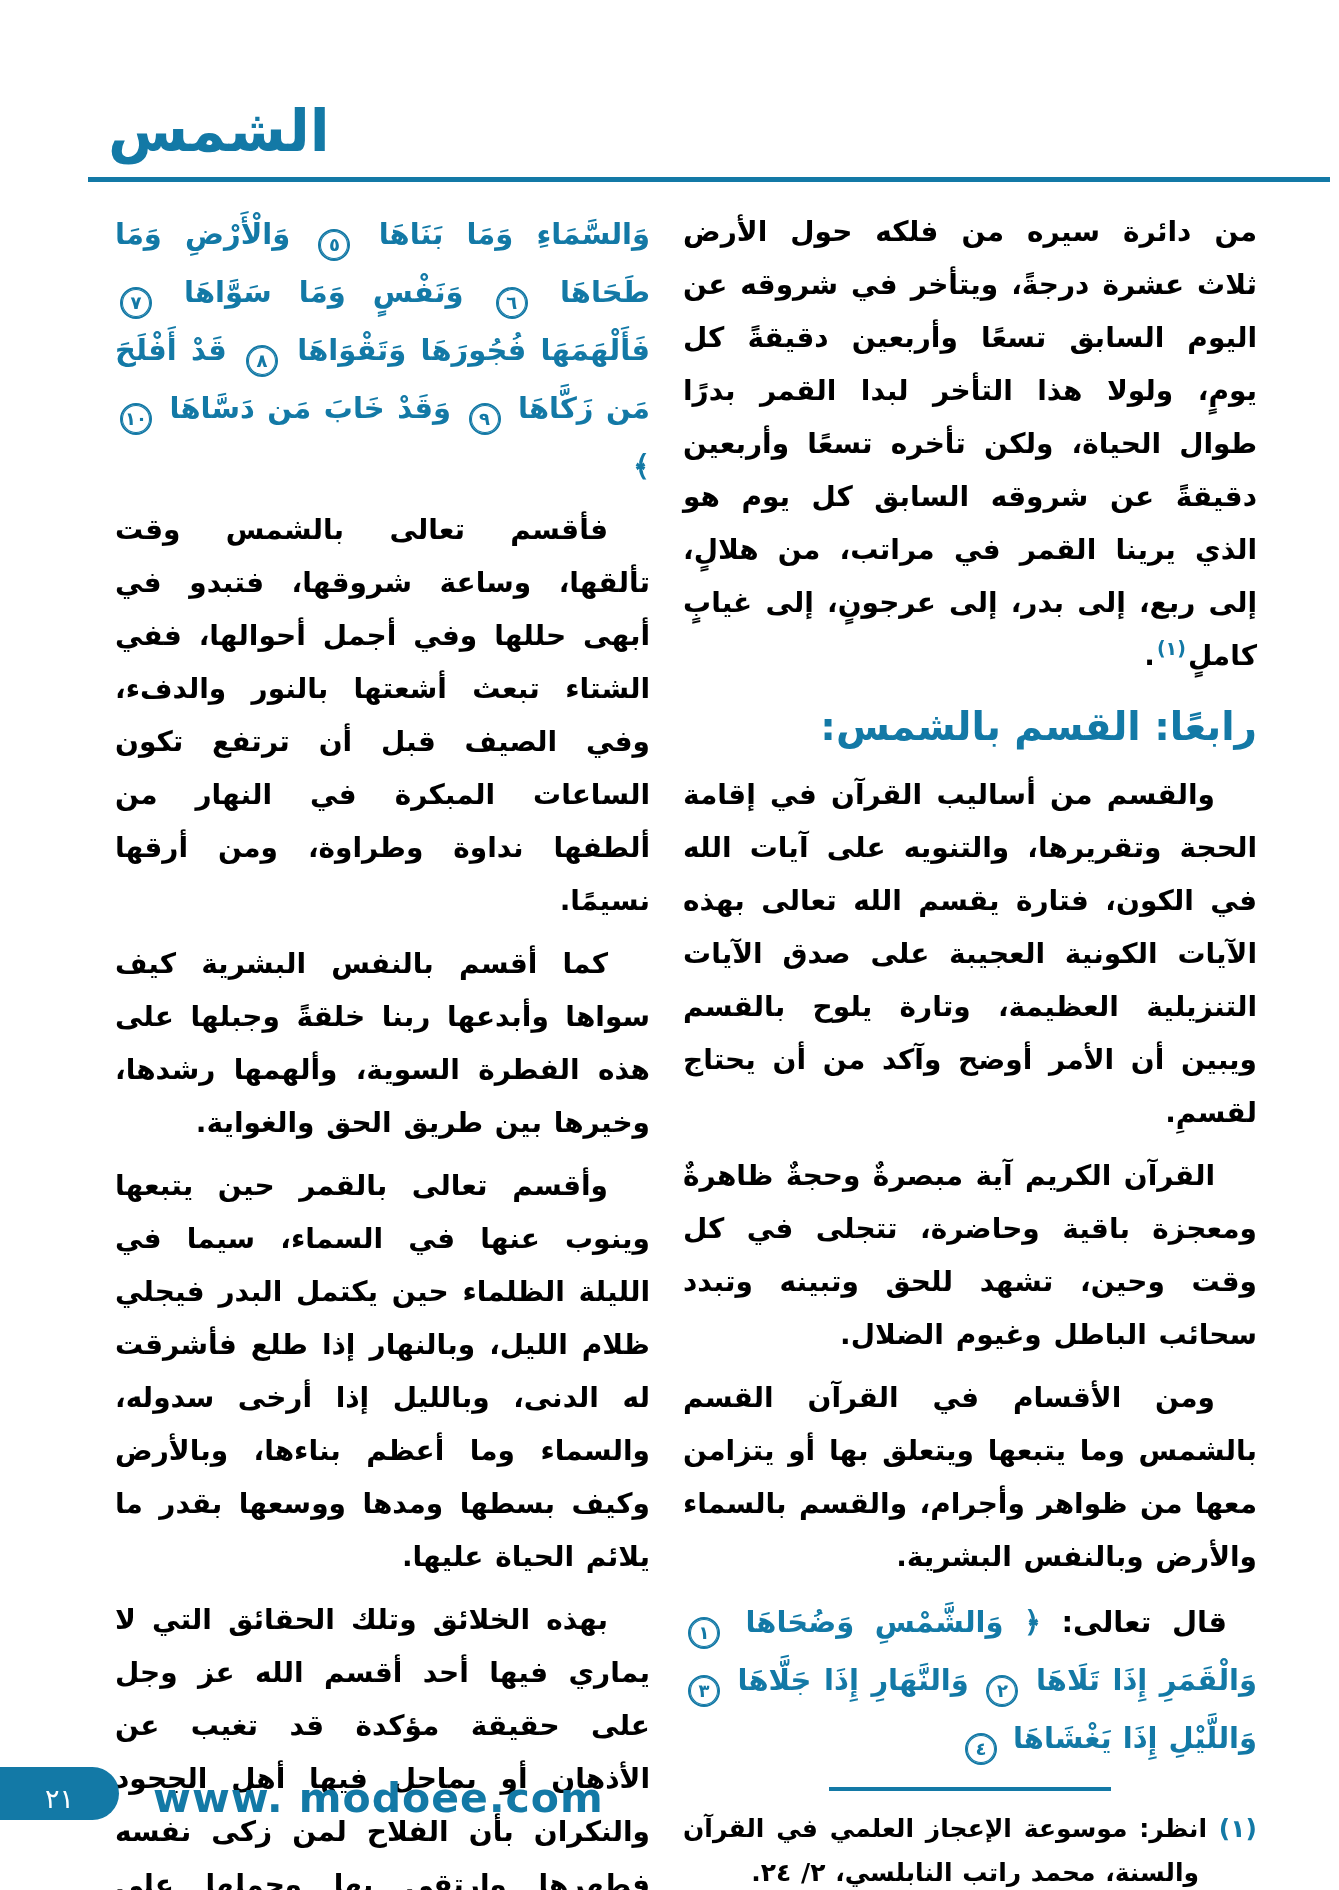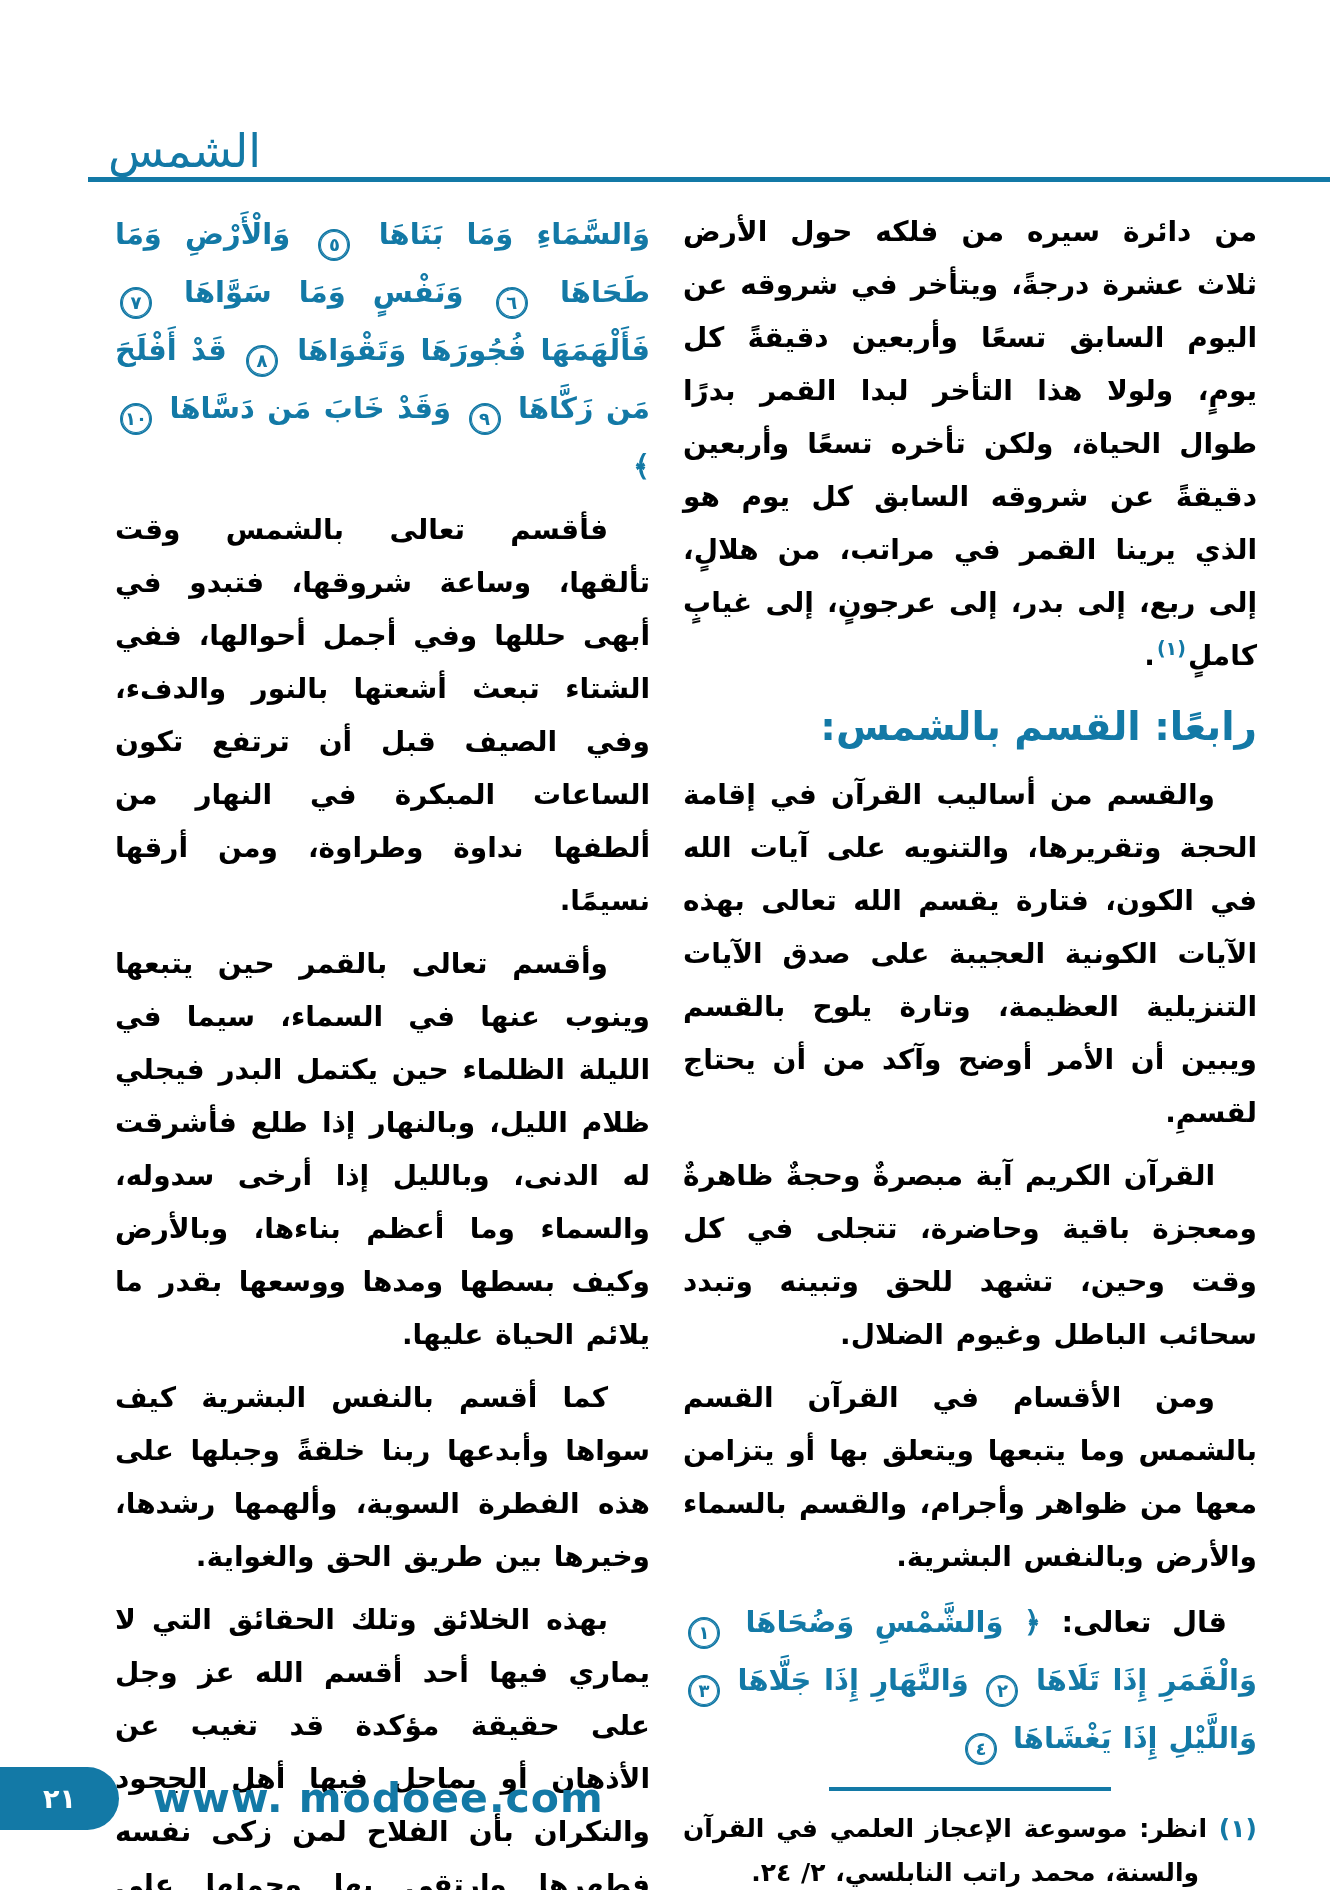--- a/index.html
+++ b/index.html
@@ -3,21 +3,21 @@
 <meta charset="utf-8">
 <style>
   :root { --accent:#1379A6; --ink:#000000; }
   html,body{ margin:0; padding:0; }
   body{
     width:1339px; height:1890px; position:relative; overflow:hidden;
     background:#ffffff; font-family:"DejaVu Sans", sans-serif; color:var(--ink);
   }
   .page-title{
     position:absolute; left:108px; top:88px;
-    color:var(--accent); font-size:46px; font-weight:normal; direction:rtl; line-height:1.5;margin-top:29px;
+    color:var(--accent); font-size:58px; font-weight:bold; direction:rtl; line-height:1.5;
   }
   .header-rule{
     position:absolute; left:88px; top:177px; width:1242px; height:5px;
     background:var(--accent);
   }
   .col{
     position:absolute; top:205px; direction:rtl; text-align:justify;
   }
   .col-right{ left:683px; width:574px; }
   .col-left{ left:115px; width:535px; }
@@ -57,24 +57,24 @@
   .footnote-divider{
     width:282px; height:4px; background:var(--accent);
     margin:20px auto 16px auto;
   }
   .footnote{
     font-size:25px; line-height:44px; font-weight:bold;
     padding-right:58px; text-indent:-58px; word-spacing:1px;
   }
   .fn-num{ color:var(--accent); }
   .page-number-badge{
-    position:absolute; left:0; top:1767px; width:119px; height:63px;
+    position:absolute; left:0; top:1767px; width:119px; height:53px;
     background:var(--accent); border-radius:0 34px 34px 0;
     color:#ffffff; text-align:center; line-height:63px;
-    font-size:27px; font-weight:bold;
+    font-size:27px; font-weight:normal;
   }
   .website{
     position:absolute; left:153px; top:1774px;
     color:var(--accent); font-size:41px; font-weight:bold; letter-spacing:1px;
   }
 </style>
 </head>
 <body>
 
 <div class="page-title">الشمس</div>
@@ -94,19 +94,19 @@
   <div class="footnote-divider"></div>
 
   <p class="footnote"><span class="fn-num">(١)</span><span> انظر: موسوعة الإعجاز العلمي في القرآن والسنة، محمد راتب النابلسي، ٢/ ٢٤.</span></p>
 </div>
 
 <div class="col col-left">
   <p class="verse-p flush"><span><span>وَالسَّمَاءِ وَمَا بَنَاهَا </span><span class="medallion">٥</span><span> وَالْأَرْضِ وَمَا طَحَاهَا </span><span class="medallion">٦</span><span> وَنَفْسٍ وَمَا سَوَّاهَا </span><span class="medallion">٧</span><span> فَأَلْهَمَهَا فُجُورَهَا وَتَقْوَاهَا </span><span class="medallion">٨</span><span> قَدْ أَفْلَحَ مَن زَكَّاهَا </span><span class="medallion">٩</span><span> وَقَدْ خَابَ مَن دَسَّاهَا </span><span class="medallion">١٠</span><span> ﴾</span></span></p>
 
 
   <p class="body-p">فأقسم تعالى بالشمس وقت تألقها، وساعة شروقها، فتبدو في أبهى حللها وفي أجمل أحوالها، ففي الشتاء تبعث أشعتها بالنور والدفء، وفي الصيف قبل أن ترتفع تكون الساعات المبكرة في النهار من ألطفها نداوة وطراوة، ومن أرقها نسيمًا.</p>
+  <p class="body-p">كما أقسم بالنفس البشرية كيف سواها وأبدعها ربنا خلقةً وجبلها على هذه الفطرة السوية، وألهمها رشدها، وخيرها بين طريق الحق والغواية.</p>
   <p class="body-p">وأقسم تعالى بالقمر حين يتبعها وينوب عنها في السماء، سيما في الليلة الظلماء حين يكتمل البدر فيجلي ظلام الليل، وبالنهار إذا طلع فأشرقت له الدنى، وبالليل إذا أرخى سدوله، والسماء وما أعظم بناءها، وبالأرض وكيف بسطها ومدها ووسعها بقدر ما يلائم الحياة عليها.</p>
-  <p class="body-p">كما أقسم بالنفس البشرية كيف سواها وأبدعها ربنا خلقةً وجبلها على هذه الفطرة السوية، وألهمها رشدها، وخيرها بين طريق الحق والغواية.</p>
   <p class="body-p">بهذه الخلائق وتلك الحقائق التي لا يماري فيها أحد أقسم الله عز وجل على حقيقة مؤكدة قد تغيب عن الأذهان أو يماحل فيها أهل الجحود والنكران بأن الفلاح لمن زكى نفسه فطهرها وارتقى بها وحملها على طاعة الرحمن، والخيبة</p>
 </div>
 
 <div class="page-number-badge">٢١</div>
 <div class="website">www. modoee.com</div>
 
 </body></html>

